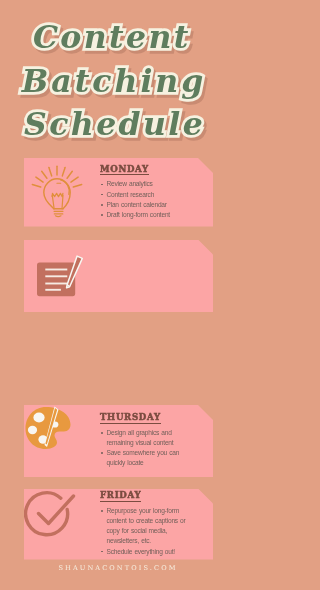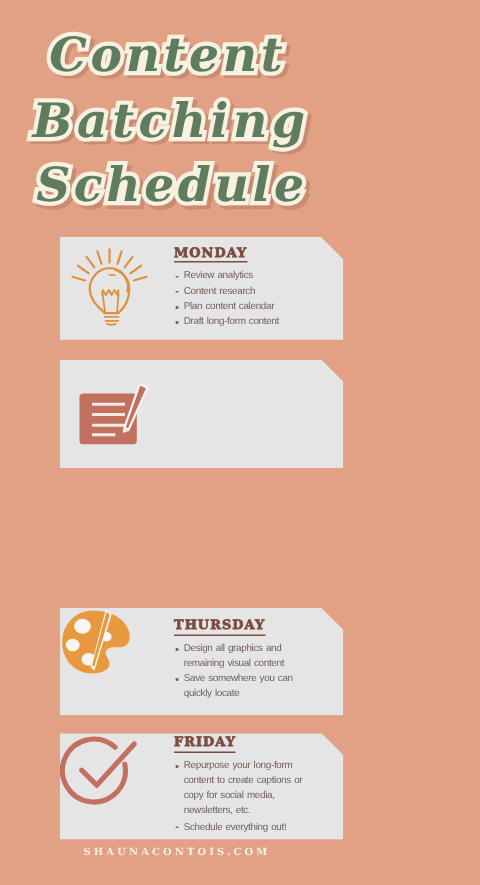--- a/index.html
+++ b/index.html
@@ -17,22 +17,22 @@
              transform:translate(2.6px,2.6px);}
   .tline .ol{color:#F6F1E0;-webkit-text-stroke:5.6px #F6F1E0;paint-order:stroke fill;}
   .tline .fg{color:#5F7D5E;}
   .l1 span{letter-spacing:2.4px;padding-right:2.4px}
   .l2 span{letter-spacing:3.0px;padding-right:3.0px;transform:translateX(2.5px)}
   .l2 .sh{transform:translate(5.1px,2.6px)}
   .l3 span{letter-spacing:2.4px;padding-right:2.4px;transform:translateX(2.8px)}
   .l3 .sh{transform:translate(5.4px,2.6px)}
 
   
-  .card{position:absolute;left:24px;width:189px;background:#e5e5e5;
-        clip-path:polygon(0 0, 174px 0, 189px 15px, 189px 100%, 0 100%);margin-left:16px;}
+  .card{position:absolute;left:24px;width:189px;background:#fca5a5;
+        clip-path:polygon(0 0, 174px 0, 189px 15px, 189px 100%, 0 100%);}
 
   .icon{position:absolute;left:0;top:0;width:76px;height:100%;}
   .icon svg{display:block;position:absolute;}
   .body{position:absolute;left:76.3px;width:86px;top:0;height:100%;
         display:flex;flex-direction:column;justify-content:center;}
 
   .dayhead{font-family:"DejaVu Serif",serif;font-weight:bold;font-size:8.6px;
            color:#7B4C40;letter-spacing:0.7px;line-height:9px;
            -webkit-text-stroke:0.5px #7B4C40;
            display:inline-block;align-self:flex-start;
@@ -41,21 +41,21 @@
   ul{margin:0;padding:0;list-style:none;}
   li{font-family:"Liberation Sans",sans-serif;font-size:6.6px;line-height:10.1px;
      letter-spacing:-0.22px;word-spacing:0.55px;
      color:#73605A;position:relative;padding-left:6.2px;margin:0;}
   li:before{content:"";position:absolute;left:0.6px;top:4.1px;width:1.8px;height:1.8px;
             border-radius:50%;background:#73605A;}
 
   
   .footer{position:absolute;left:0;right:0;top:564px;text-align:center;
           font-family:"DejaVu Serif",serif;font-size:6.6px;letter-spacing:2.1px;
-          color:#F7F0E2;font-weight:bold;}
+          color:#F7F0E2;font-weight:normal;}
 </style>
 </head>
 <body>
 
 <div class="page">
 
   <div class="title">
     <div class="tline l1">
       <span class="sh">Content</span>
       <span class="ol">Content</span>

